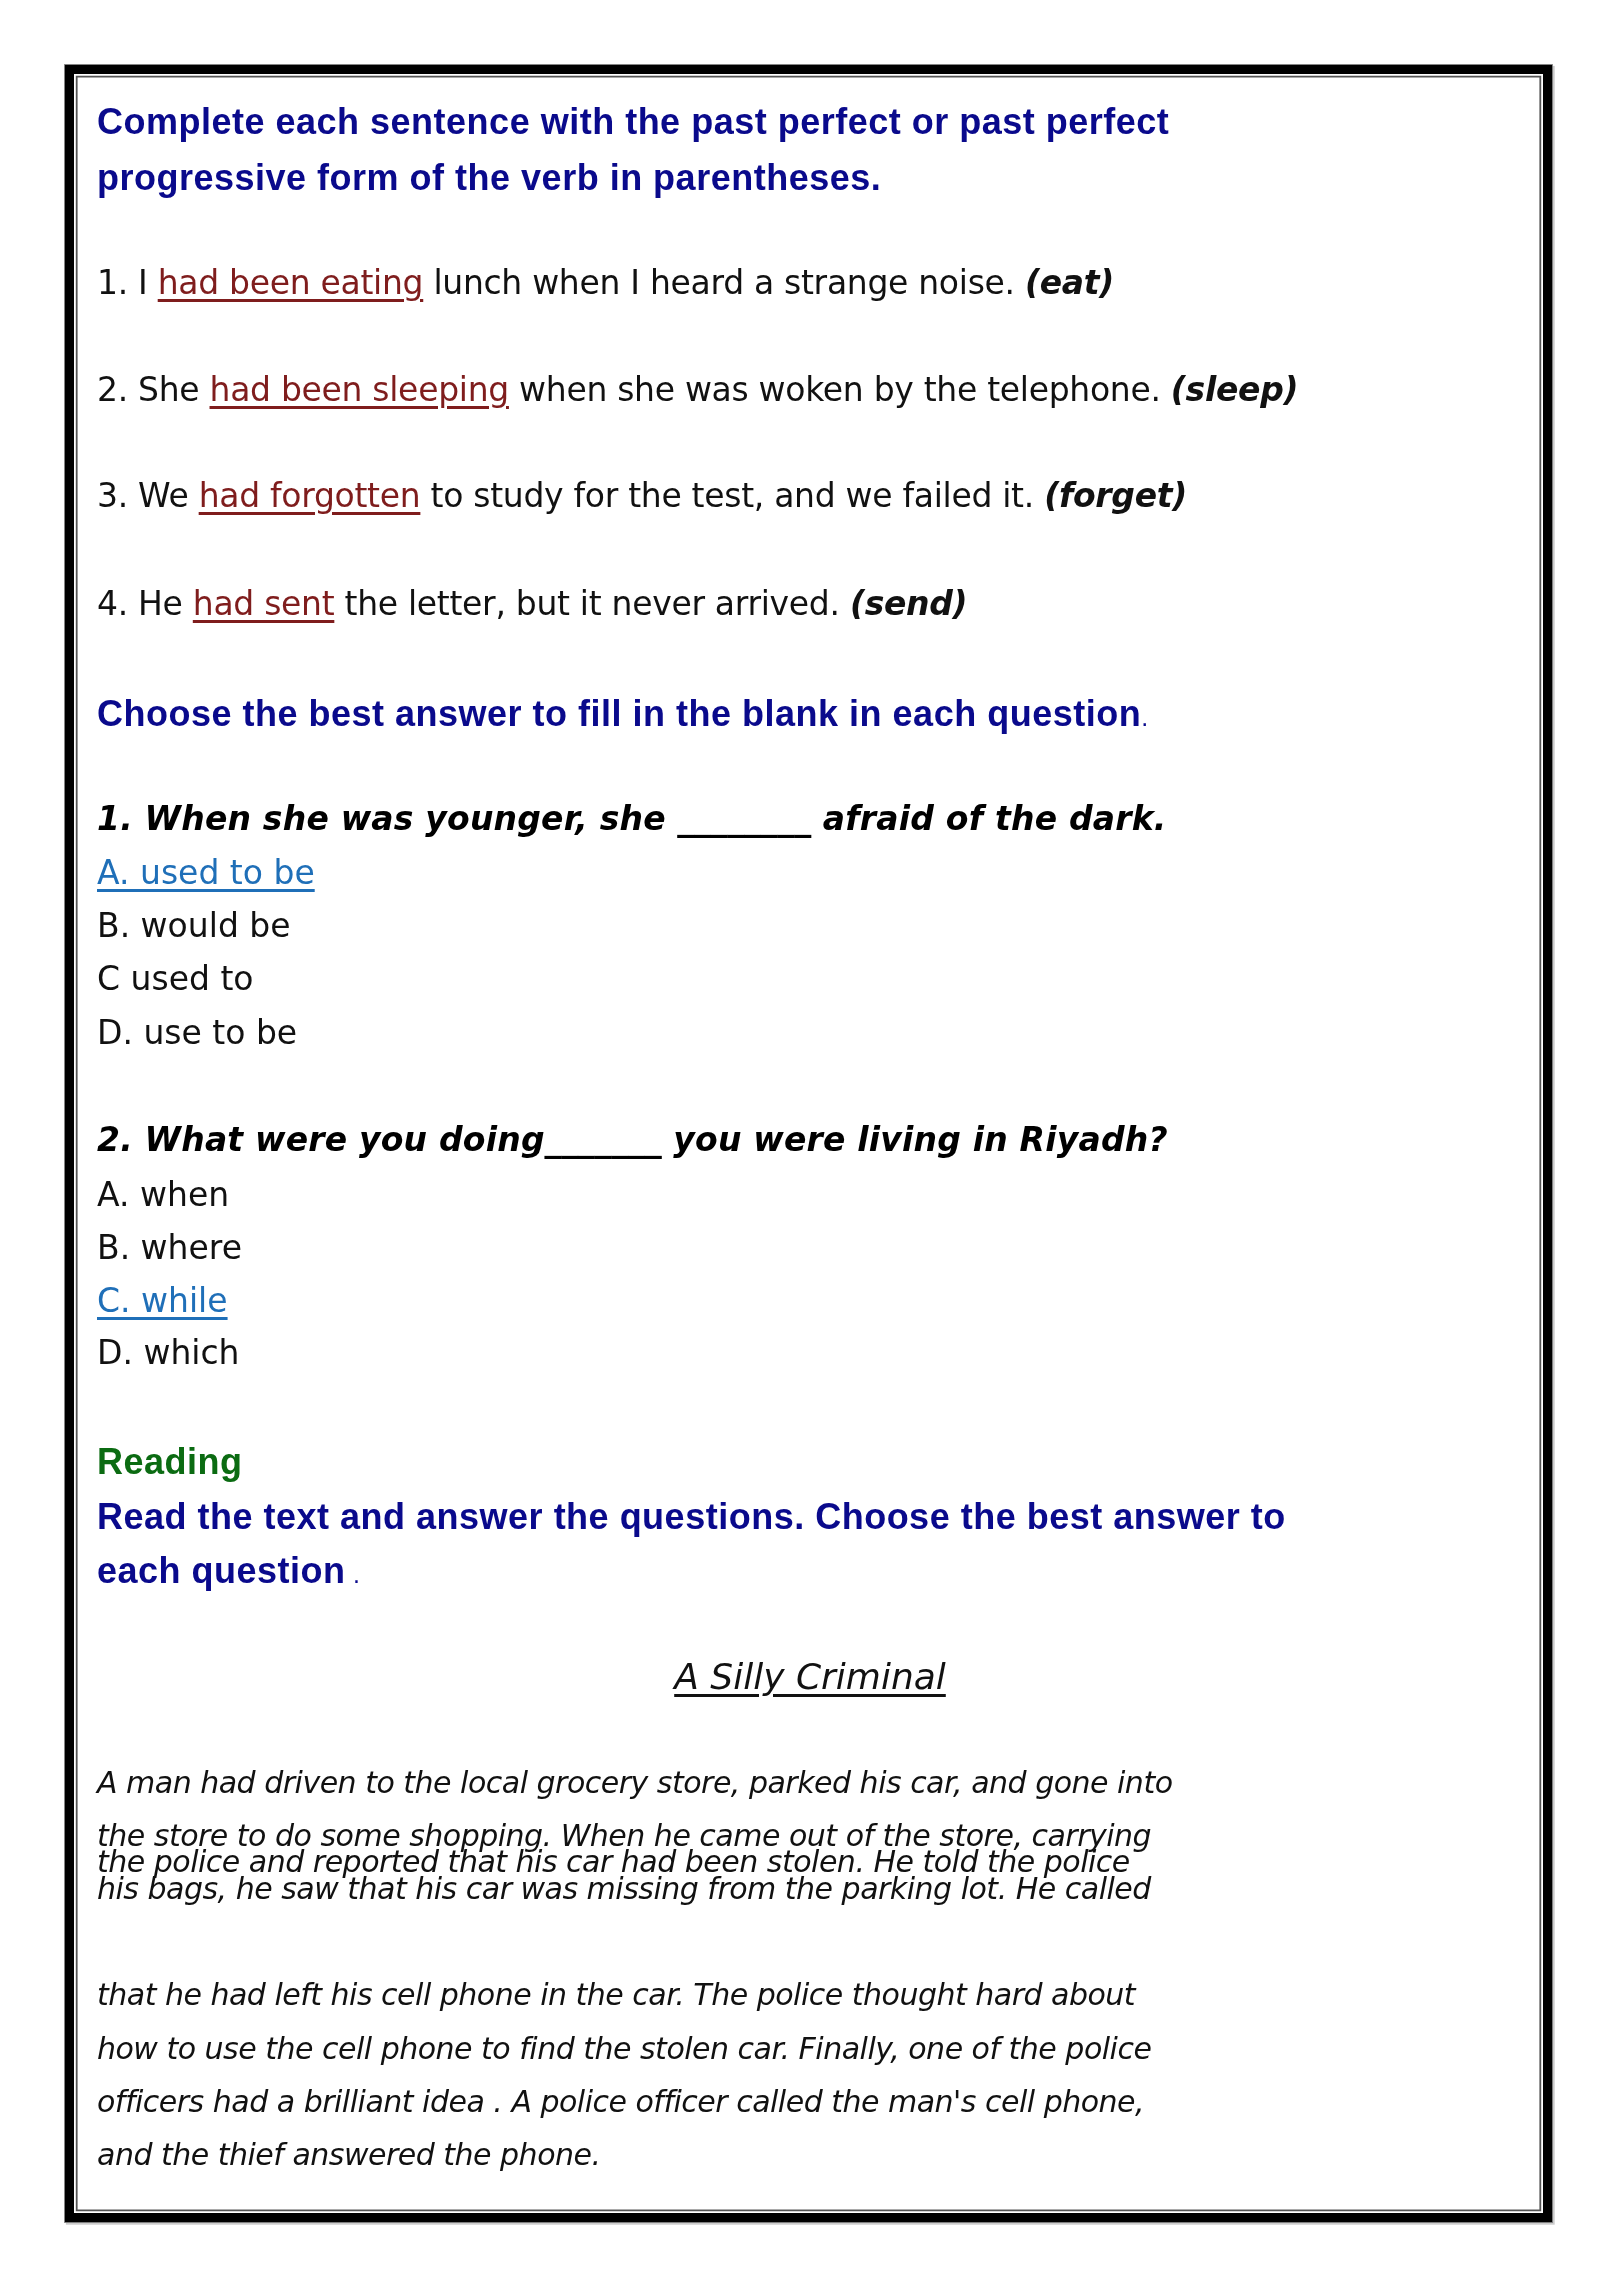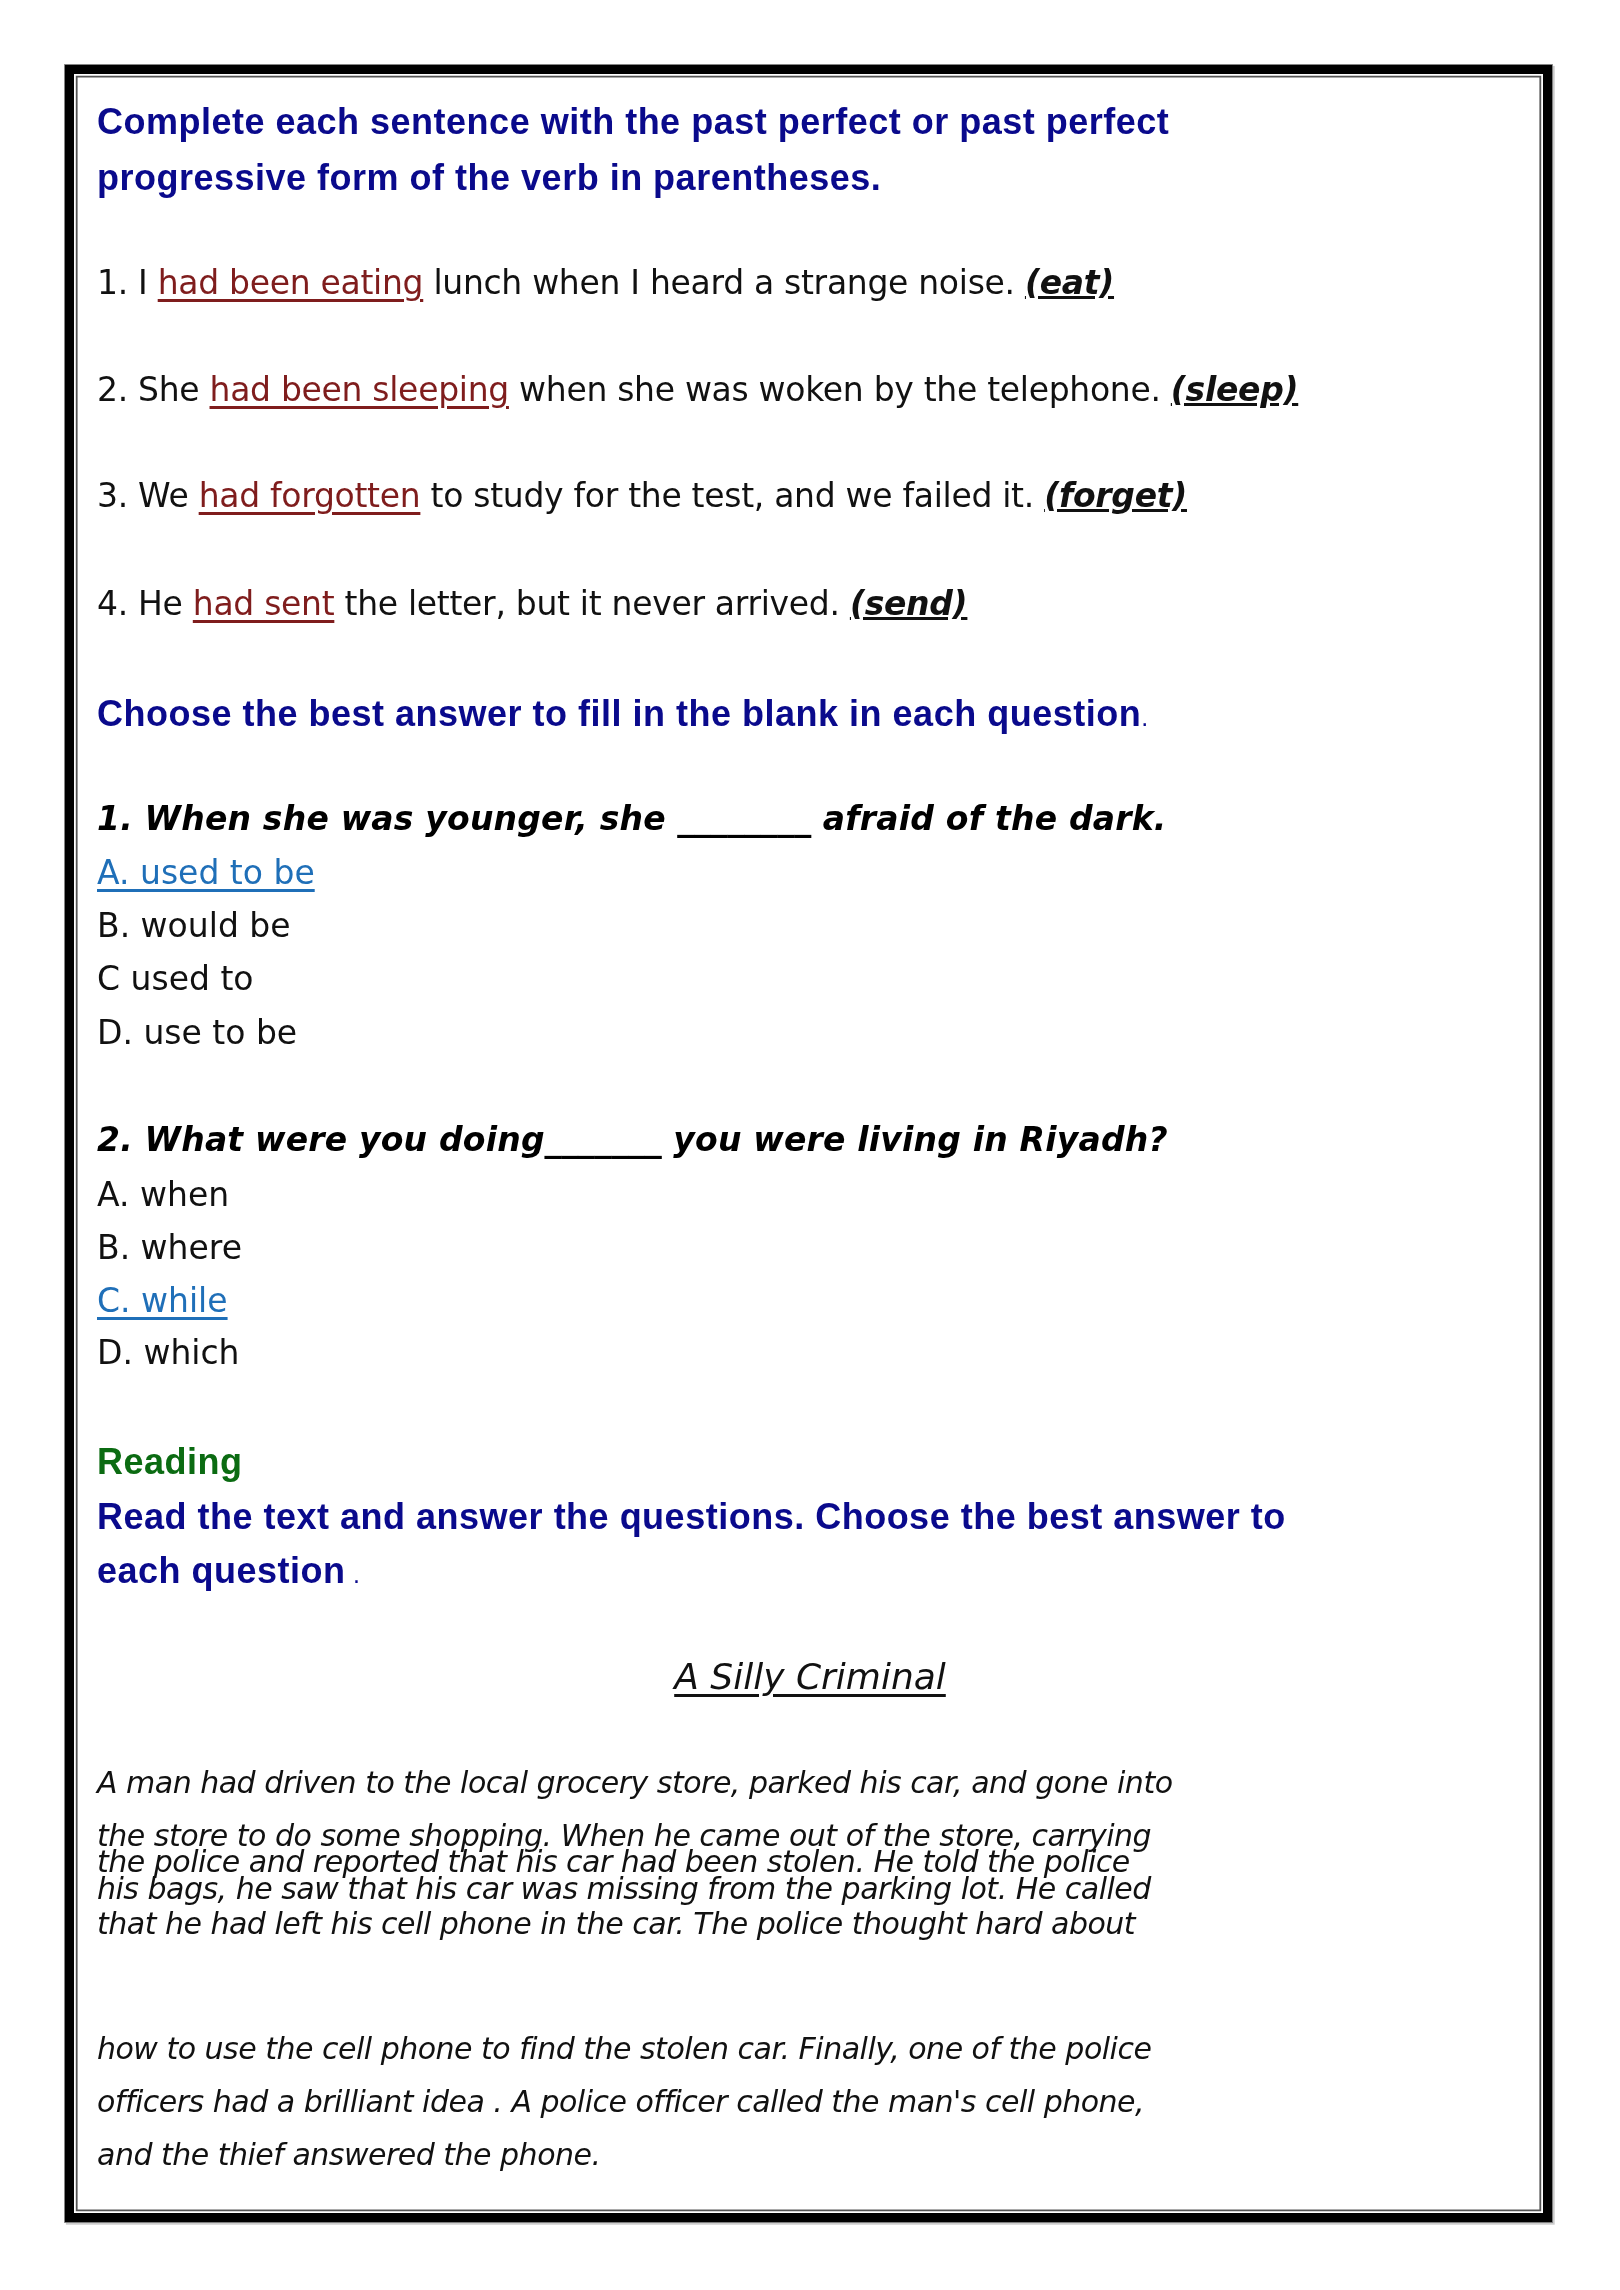--- a/index.html
+++ b/index.html
@@ -8,21 +8,21 @@
     position:absolute; left:65px; top:65px; width:1487px; height:2157px;
     border:9px solid #000; box-sizing:border-box;
     box-shadow: inset 0 0 0 1.8px #fff, inset 0 0 0 3.6px #555, 0 0 0 0.9px #777, 1.8px 1.8px 0 0.9px #ccc;
     background:#fff;
   }
   .line { position:absolute; left:97px; white-space:nowrap; }
   .hdr { font-family:"Liberation Sans", sans-serif; font-weight:bold; color:#0a0a8c; font-size:36px; letter-spacing:0.5px; }
   .hdr.green { color:#0b6b12; }
   .body { font-family:"DejaVu Sans", sans-serif; font-size:33px; color:#111; letter-spacing:-0.3px; }
   .ans { color:#7f1d1d; text-decoration:underline; text-decoration-thickness:2.7px; text-underline-offset:5.4px; }
-  .verb { font-weight:bold; font-style:italic;text-decoration:underline; }
+  .verb { font-weight:bold; font-style:italic; }
   .q { font-family:"DejaVu Sans", sans-serif; font-style:italic; font-weight:bold; font-size:33px; color:#000000; letter-spacing:0.2px; }
   .opt { font-family:"DejaVu Sans", sans-serif; font-size:33px; color:#111; }
   .opt.correct { color:#1f6fb8; text-decoration:underline; text-decoration-thickness:2.7px; text-underline-offset:5.4px; }
   .title { position:absolute; left:0; width:1620px; text-align:center; font-family:"DejaVu Sans", sans-serif; font-style:italic; font-size:36px; color:#111; }
   .title span { text-decoration:underline; text-decoration-thickness:2.7px; text-underline-offset:5.4px; }
   .para { font-family:"DejaVu Sans", sans-serif; font-style:italic; font-weight:normal; font-size:30px; color:#111; letter-spacing:-0.5px; }
   .small { font-weight:normal; font-size:25px; }
 </style>
 </head>
 <body>
@@ -66,17 +66,17 @@
 <div class="line hdr" style="top:1550px;">
   <span>each question</span><span class="small"> .</span>
 </div>
 
 <div class="title" style="top:1656px;"><span>A Silly Criminal</span></div>
 
 <div class="line para" style="top:1765px;">A man had driven to the local grocery store, parked his car, and gone into</div>
 <div class="line para" style="top:1818px;">the store to do some shopping. When he came out of the store, carrying</div>
 <div class="line para" style="top:1871px;">his bags, he saw that his car was missing from the parking lot. He called</div>
 <div class="line para" style="top:1844px;">the police and reported that his car had been stolen. He told the police</div>
-<div class="line para" style="top:1906px;text-align:right;">that he had left his cell phone in the car. The police thought hard about</div>
+<div class="line para" style="top:1977px;text-align:right;">that he had left his cell phone in the car. The police thought hard about</div>
 <div class="line para" style="top:2031px;">how to use the cell phone to find the stolen car. Finally, one of the police</div>
 <div class="line para" style="top:2084px;">officers had a brilliant idea . A police officer called the man's cell phone,</div>
 <div class="line para" style="top:2137px;">and the thief answered the phone.</div>
 
 
 </body></html>

